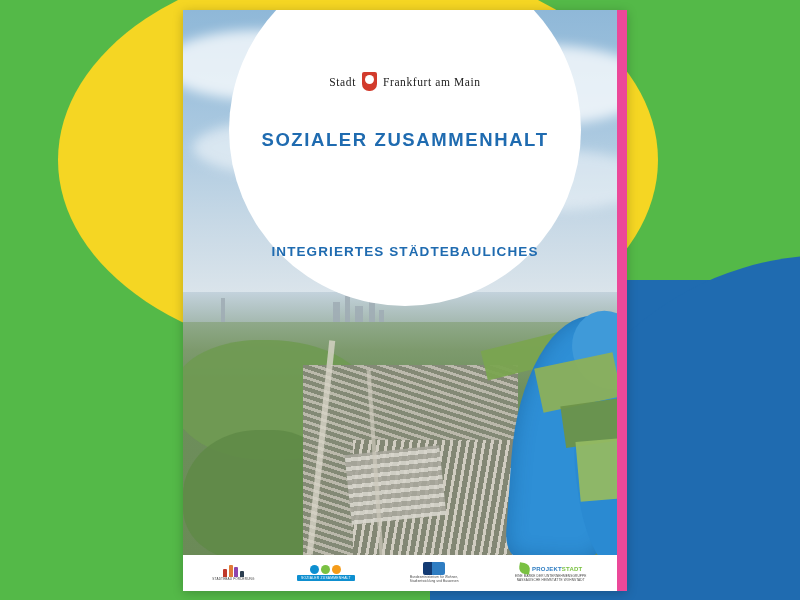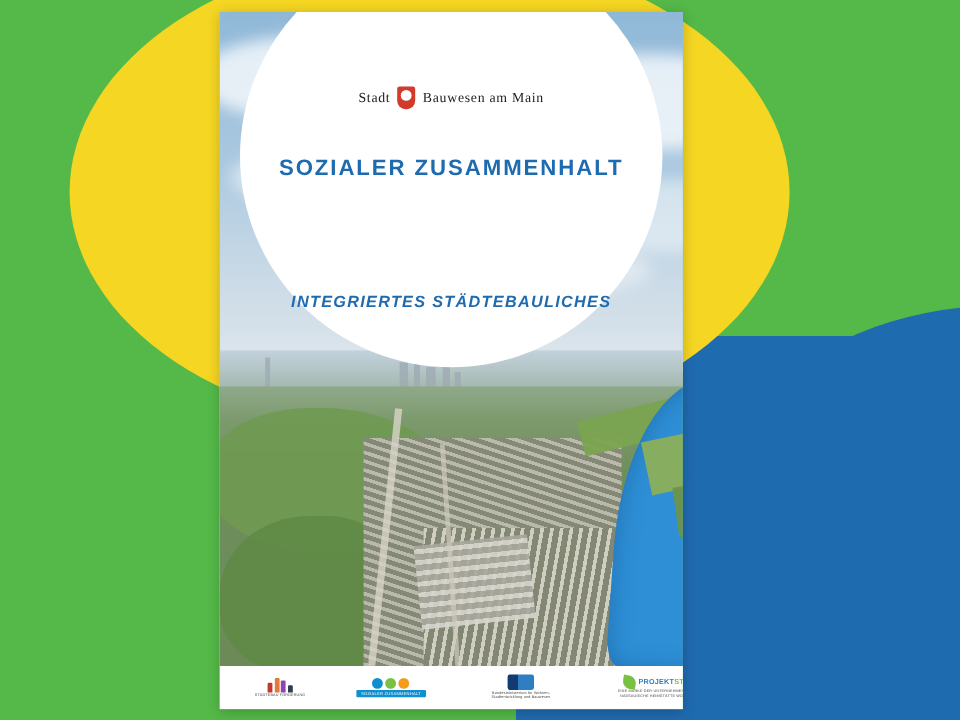--- a/index.html
+++ b/index.html
@@ -58,23 +58,23 @@
     left: 0; bottom: 0;
     width: 200px; height: 280px;
     background: #54b948;
   }
 
   
   #poster {
     position: absolute;
     left: 183px;
     top: 10px;
-    width: 386px;
+    width: 444px;
     height: 581px;
-    background: #86efac;
+    background: #ec4899;
     box-shadow: 0 2px 10px rgba(0,0,0,0.22);
     overflow: hidden;
   }
 
   
   .photo {
     position: absolute;
     left: 0; top: 0;
     width: 434px;
     height: 545px;
@@ -272,21 +272,20 @@
     font-weight: bold;
     letter-spacing: 3px;
     color: #1f6bb0;
     line-height: 1;
   }
   .subtitle {
     position: absolute;
     top: 288px;
     width: 100%;
     font-size: 13.5px;
-    font-style: italic;
     font-weight: bold;
     letter-spacing: 1.1px;
     line-height: 1.5;
     color: #1f6bb0;
   }
 
   
   .footer {
     position: absolute;
     left: 0;
@@ -395,21 +394,21 @@
     <div class="field f3"></div>
     <div class="road"></div>
     <div class="road2"></div>
   </div>
 
   <div class="masthead">
 
     <div class="crest">
       <span class="crest-text">Stadt</span>
       <span class="crest-shield"></span>
-      <span class="crest-text">Bauwesen am Main</span>
+      <span class="crest-text">Frankfurt am Main</span>
     </div>
 
     <div class="kicker">SOZIALER ZUSAMMENHALT</div>
     <div class="subtitle">
       <div>INTEGRIERTES STÄDTEBAULICHES</div>
     </div>
   </div>
 
   <div class="footer">
 

